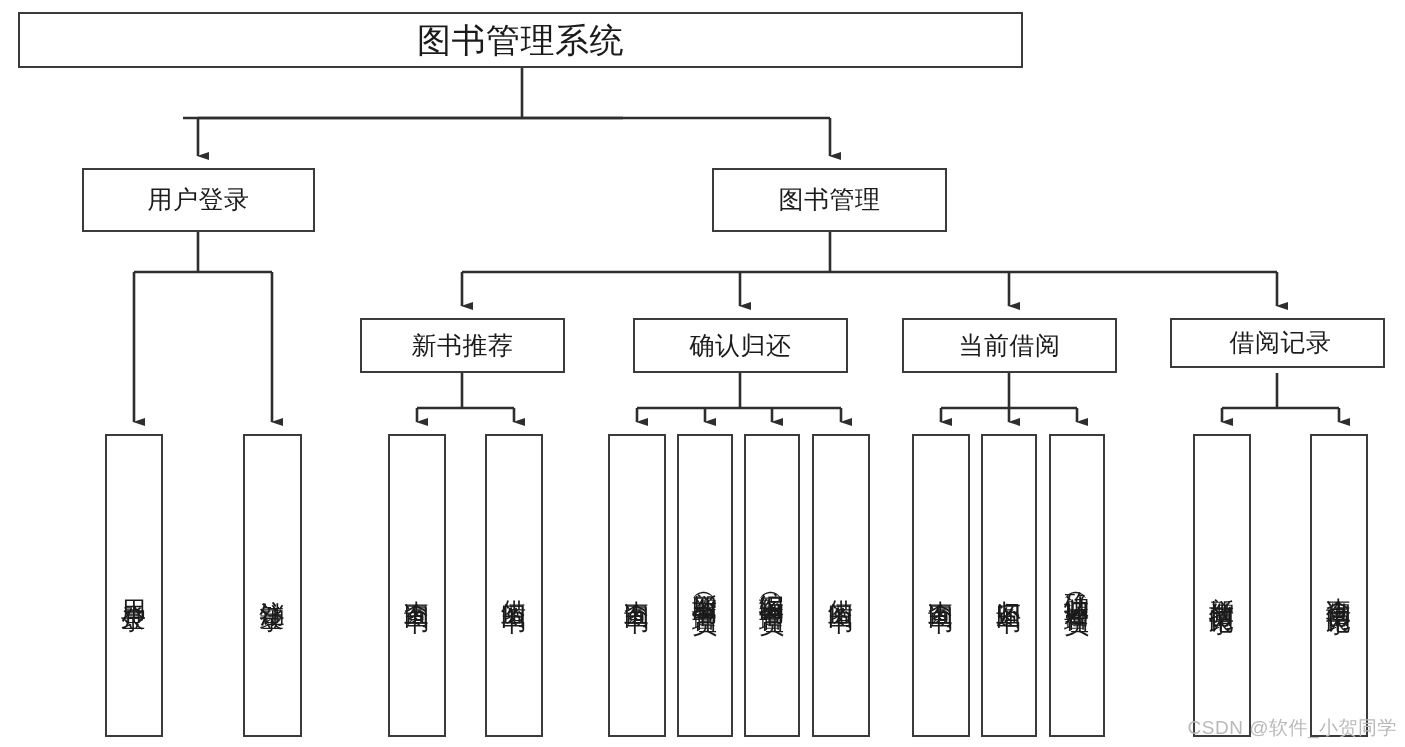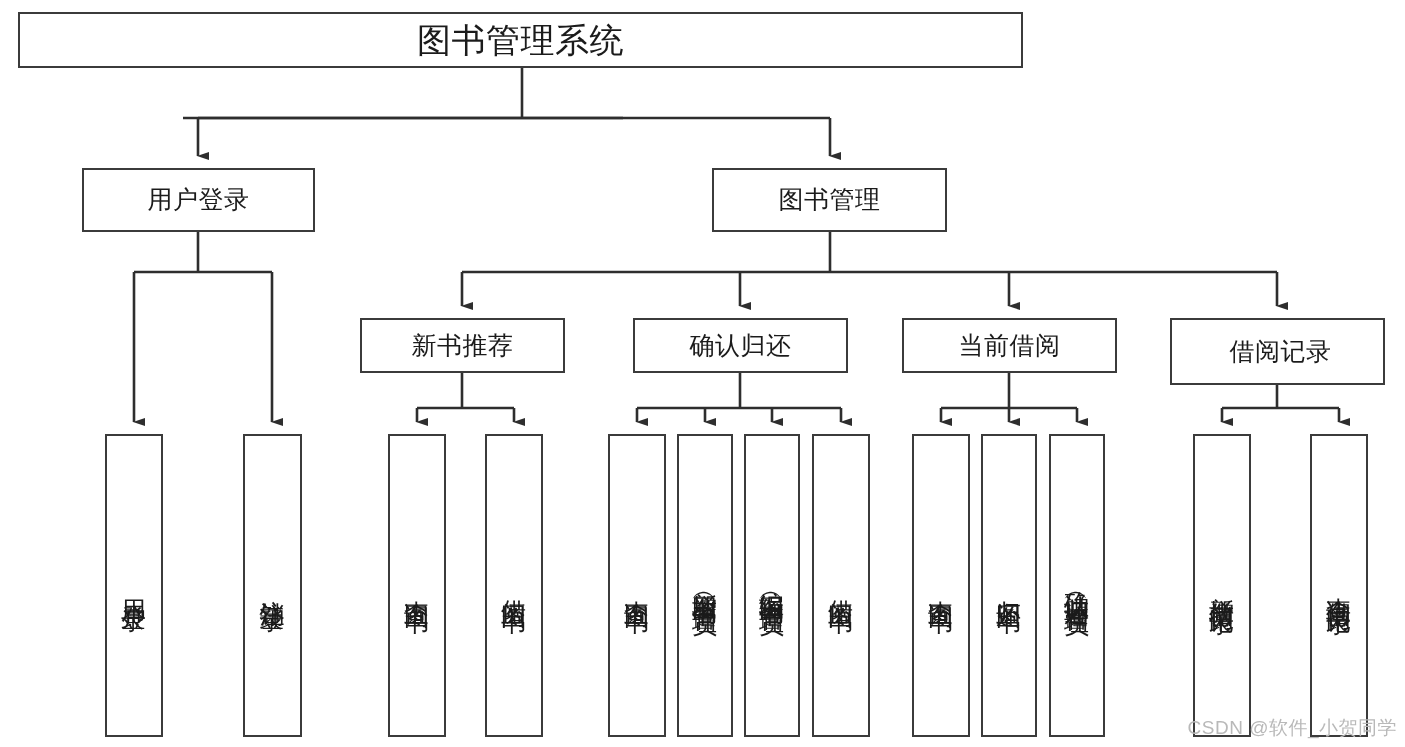--- a/index.html
+++ b/index.html
@@ -146,21 +146,21 @@
 
   <div class="node h" style="left:360px; top:318px; width:205px; height:55px;justify-content:center;">
     <span class="lbl">新书推荐</span>
   </div>
   <div class="node h" style="left:633px; top:318px; width:215px; height:55px;">
     <span class="lbl">确认归还</span>
   </div>
   <div class="node h" style="left:902px; top:318px; width:215px; height:55px;">
     <span class="lbl">当前借阅</span>
   </div>
-  <div class="node h" style="left:1170px; top:318px; width:215px; height:67px;padding-left:6px;">
+  <div class="node h" style="left:1170px; top:318px; width:215px; height:50px;padding-left:6px;">
     <span class="lbl">借阅记录</span>
   </div>
 
   <div class="node v" style="left:105px; top:434px; width:58px; height:303px;">
     <span class="lbl">用户登录</span>
   </div>
   <div class="node v" style="left:243px; top:434px; width:59px; height:303px;">
     <span class="lbl">注销登录</span>
   </div>
 

